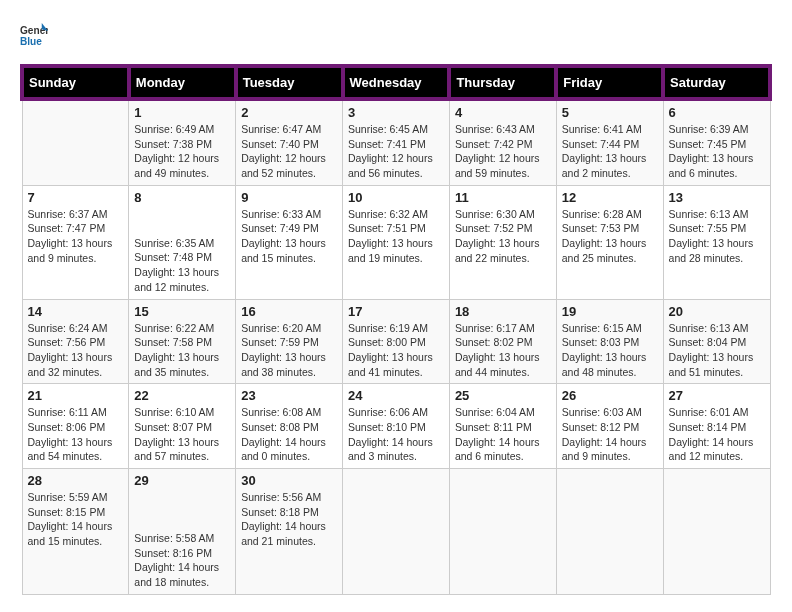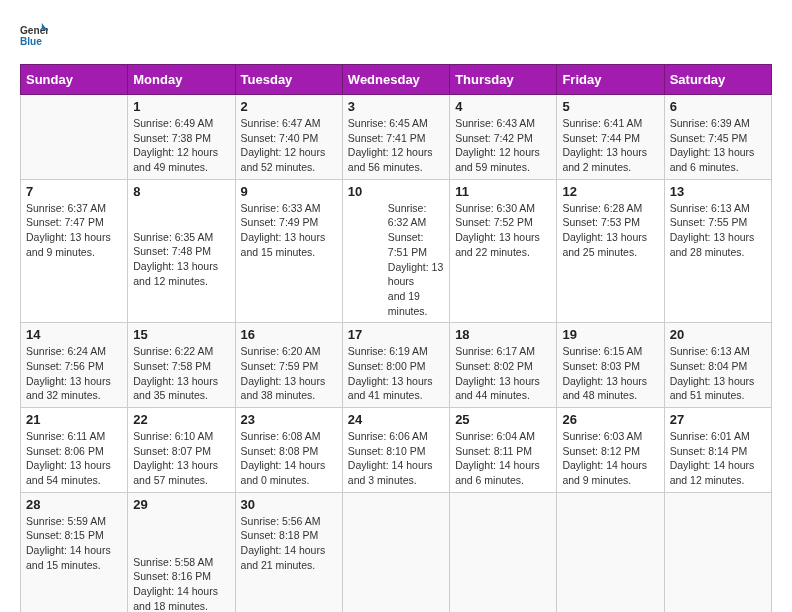--- a/index.html
+++ b/index.html
@@ -37,27 +37,27 @@
       font-size: 16px;
       font-weight: normal;
       color: #444;
     }
     table {
       width: 100%;
       border-collapse: collapse;
       font-size: 11px;
     }
     thead tr th {
-      background-color: #a21caf;
+      background-color: #000000;
       color: #fff;
       padding: 7px 5px;
       text-align: left;
       font-size: 13px;
       font-weight: bold;
-      border: 1px solid #701a75;
+      border: 4px solid #701a75;
     }
     tbody tr td {
       border: 1px solid #ccc;
       padding: 4px 5px;
       vertical-align: top;
       width: calc(100% / 7);
     }
     tbody tr:nth-child(odd) td {
       background-color: #f9f9f9;
     }
@@ -176,21 +176,21 @@
         </td>
         <td>
           <span class="day-num">9</span>
           <div class="cell-text" style="white-space: pre-line;">Sunrise: 6:33 AM
 Sunset: 7:49 PM
 Daylight: 13 hours
 and 15 minutes.</div>
         </td>
         <td>
           <span class="day-num">10</span>
-          <div class="cell-text" style="white-space: pre-line; margin-left: 40px;">Sunrise: 6:32 AM
+          <div class="cell-text" style="white-space: pre-line;">Sunrise: 6:32 AM
 Sunset: 7:51 PM
 Daylight: 13 hours
 and 19 minutes.</div>
         </td>
         <td>
           <span class="day-num">11</span>
           <div class="cell-text" style="white-space: pre-line;">Sunrise: 6:30 AM
 Sunset: 7:52 PM
 Daylight: 13 hours
 and 22 minutes.</div>

